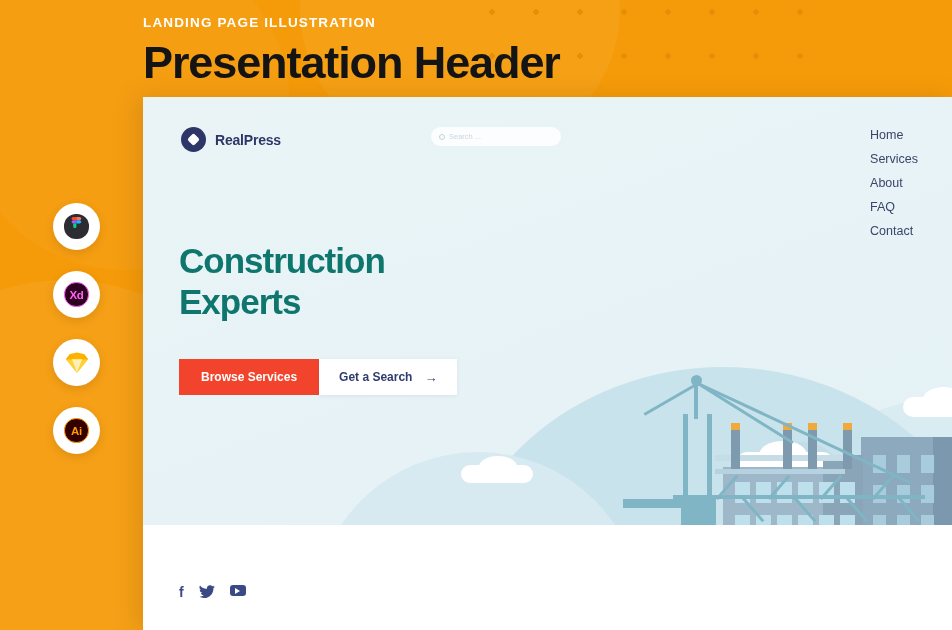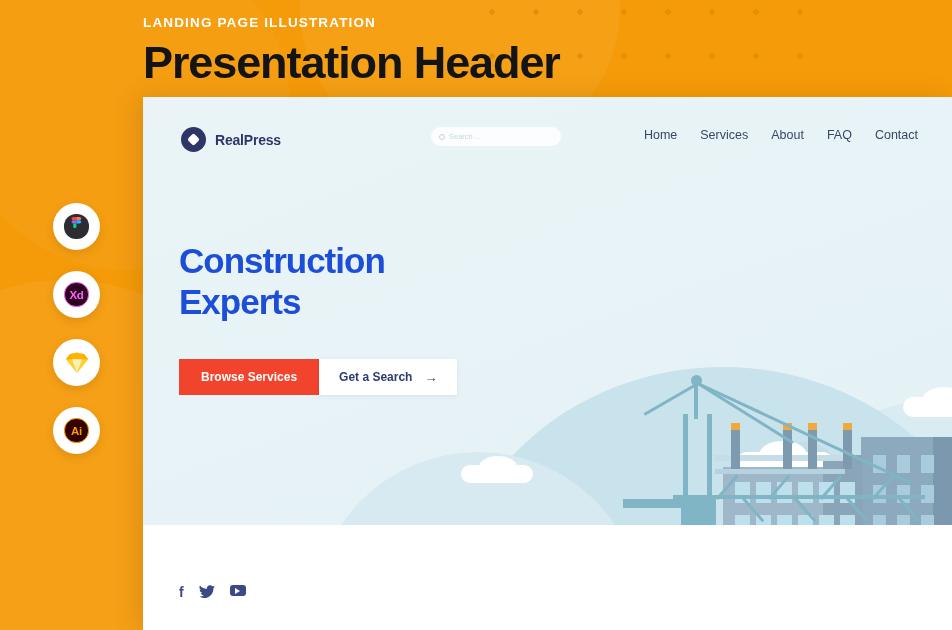--- a/index.html
+++ b/index.html
@@ -123,26 +123,26 @@
                display:flex; align-items:center; justify-content:center; }
   #logo-dia { width:9px; height:9px; background:#FFFFFF; transform:rotate(45deg); border-radius:2px; }
   #brand-name { color:#2E3668; font-size:14px; font-weight:bold; letter-spacing:-.2px; }
   #searchbox {
     position:absolute; left:288px; top:30px; width:130px; height:19px;
     background:#FBFDFE; border-radius:10px; display:flex; align-items:center;
     padding:0 8px; gap:4px;
   }
   #search-ico { width:6px; height:6px; border:1.2px solid #C3D4DB; border-radius:50%; }
   #search-ph { color:#C9D8DE; font-size:7.5px; }
-  #navlinks { position:absolute; right:34px; top:31px; display:flex; gap:23px; }
+  #navlinks { position:absolute; right:34px; top:31px; display:flex; gap:10px;flex-direction:column; }
   .navlink { color:#3A4668; font-size:12.5px; }
 
   
   #copy { position:absolute; left:36px; top:144px; }
-  #h1 { color:#1d4ed8; font-size:35px; font-weight:bold; line-height:1.16;
+  #h1 { color:#0f766e; font-size:35px; font-weight:bold; line-height:1.16;
         letter-spacing:-1px; }
   #sub { color:#3E4A63; font-size:13.5px; line-height:1.5; margin-top:16px; }
   #cta { display:flex; margin-top:37px; }
   #btn-primary {
     background:#F2432C; color:#FFF; font-size:12px; font-weight:bold;
     padding:0 22px; height:36px; display:flex; align-items:center;
   }
   #btn-secondary {
     background:#FFF; color:#2E3C6E; font-size:12px; font-weight:bold;
     padding:0 20px; height:36px; display:flex; align-items:center; gap:12px;

